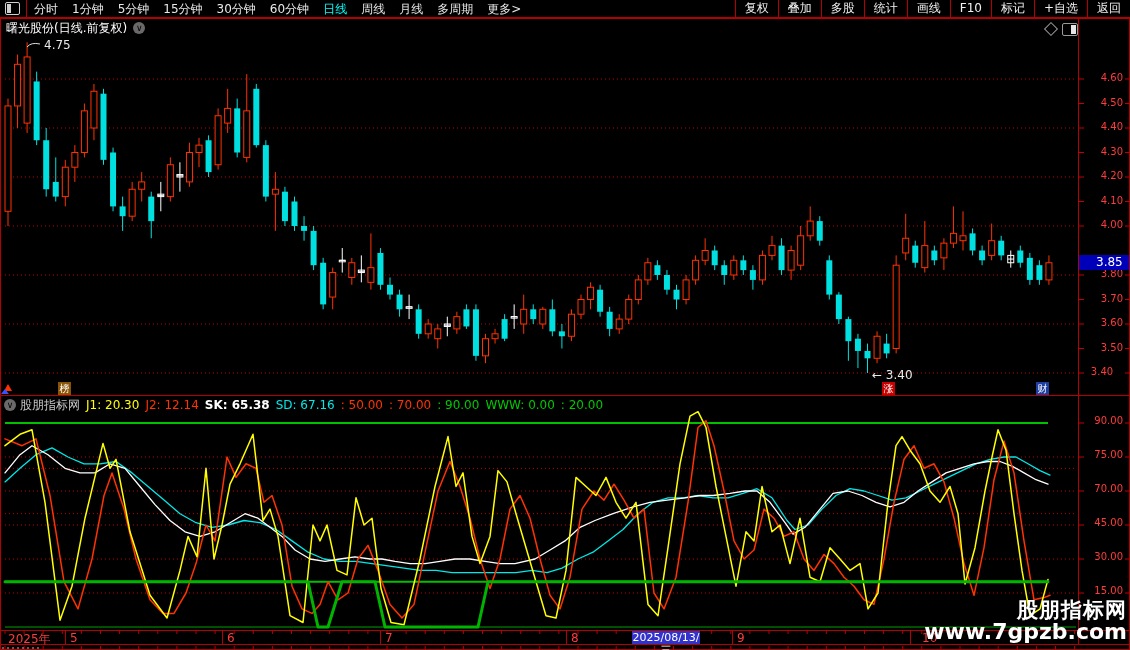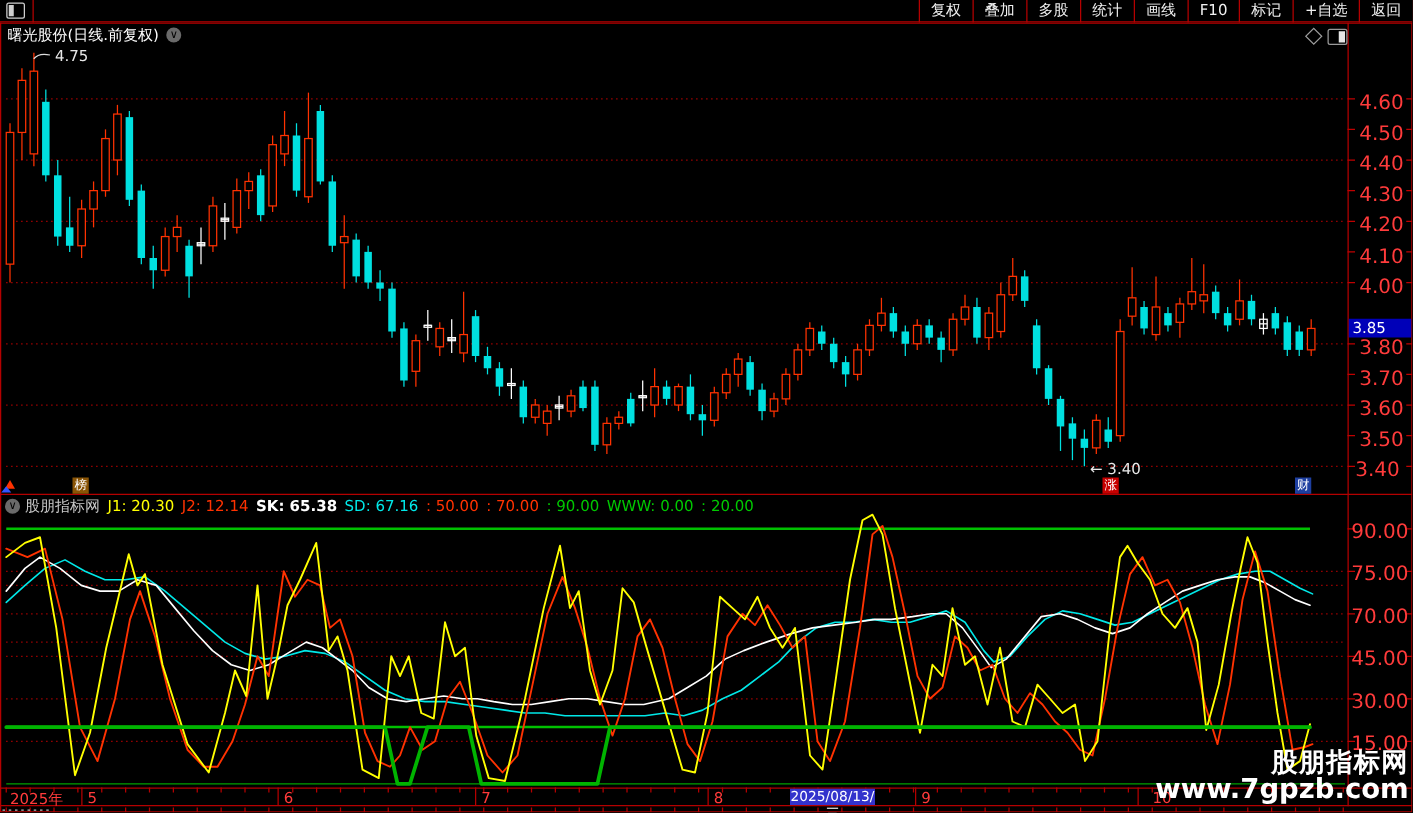--- a/index.html
+++ b/index.html
@@ -20,23 +20,23 @@
   #tb-right{margin-left:auto;display:flex;height:18px;}
   .tbr{color:#f0f0f0;font-size:12px;line-height:17px;padding:0 9px;border-left:1px solid #b40000;}
   
   #titlerow{left:0;top:19px;height:18px;color:#fff;font-size:12px;display:flex;align-items:center;}
   .chev-circle{display:inline-block;width:12px;height:12px;border-radius:50%;background:#6a6a6a;
           color:#000;font-size:9px;line-height:12px;text-align:center;margin-left:6px;}
   .diamond-icon{position:absolute;width:8px;height:8px;border:1px solid #9a9a9a;transform:rotate(45deg);}
   .panes-icon{position:absolute;width:14px;height:11px;border:1px solid #9a9a9a;border-radius:2px;background:#000;}
   .panes-icon:after{content:"";position:absolute;right:1px;top:1px;bottom:1px;width:5px;background:#e6e6e6;}
   
-  .plab{position:absolute;left:1081px;width:42px;text-align:right;color:#ff3b3b;font-size:16px;z-index:3;}
+  .plab{position:absolute;left:1081px;width:42px;text-align:right;color:#ff3b3b;font-size:10px;z-index:3;}
   .curprice{position:absolute;left:1079px;width:50px;height:15px;background:#0000b8;color:#fff;
-          font-size:12px;line-height:15px;padding-left:3px;z-index:4;box-sizing:border-box;}
+          font-size:12px;line-height:15px;padding-left:17px;z-index:4;box-sizing:border-box;}
   
   #indhead{left:2px;top:398px;height:14px;display:flex;align-items:center;font-size:12px;z-index:4;}
   #indhead .seg{margin-right:6px;}
   
   .badge{position:absolute;width:13px;height:13px;color:#fff;font-size:10px;line-height:13px;
          text-align:center;z-index:4;}
   .marker-tri{position:absolute;width:0;height:0;border-left:4px solid transparent;
          border-right:4px solid transparent;z-index:4;}
   
   .dlab{position:absolute;color:#ff3b3b;font-size:12px;z-index:4;top:631px;}
@@ -466,20 +466,33 @@
       <line x1="1055.5000000000007" y1="630" x2="1055.5000000000007" y2="634" stroke="#b40000" stroke-width="1"></line>
       <line x1="1055.5000000000007" y1="646" x2="1055.5000000000007" y2="650" stroke="#b40000" stroke-width="1"></line>
       <line x1="1074.6000000000006" y1="630" x2="1074.6000000000006" y2="634" stroke="#b40000" stroke-width="1"></line>
       <line x1="1074.6000000000006" y1="646" x2="1074.6000000000006" y2="650" stroke="#b40000" stroke-width="1"></line>
       <line x1="2" y1="648" x2="40" y2="648" stroke="#bbb" stroke-width="1" stroke-dasharray="2 3"></line>
     </svg>
 
   <div class="ov" id="topbar">
     <span class="panel-toggle-icon"></span>
     <span class="tb-div"></span>
+    <span id="tb-left">
+        <span class="tbi">分时</span>
+        <span class="tbi">1分钟</span>
+        <span class="tbi">5分钟</span>
+        <span class="tbi">15分钟</span>
+        <span class="tbi">30分钟</span>
+        <span class="tbi">60分钟</span>
+        <span class="tbi active">日线</span>
+        <span class="tbi">周线</span>
+        <span class="tbi">月线</span>
+        <span class="tbi">多周期</span>
+        <span class="tbi">更多&gt;</span>
+      </span>
     <span id="tb-right">
         <span class="tbr">复权</span>
         <span class="tbr">叠加</span>
         <span class="tbr">多股</span>
         <span class="tbr">统计</span>
         <span class="tbr">画线</span>
         <span class="tbr">F10</span>
         <span class="tbr">标记</span>
         <span class="tbr">+自选</span>
         <span class="tbr">返回</span>

